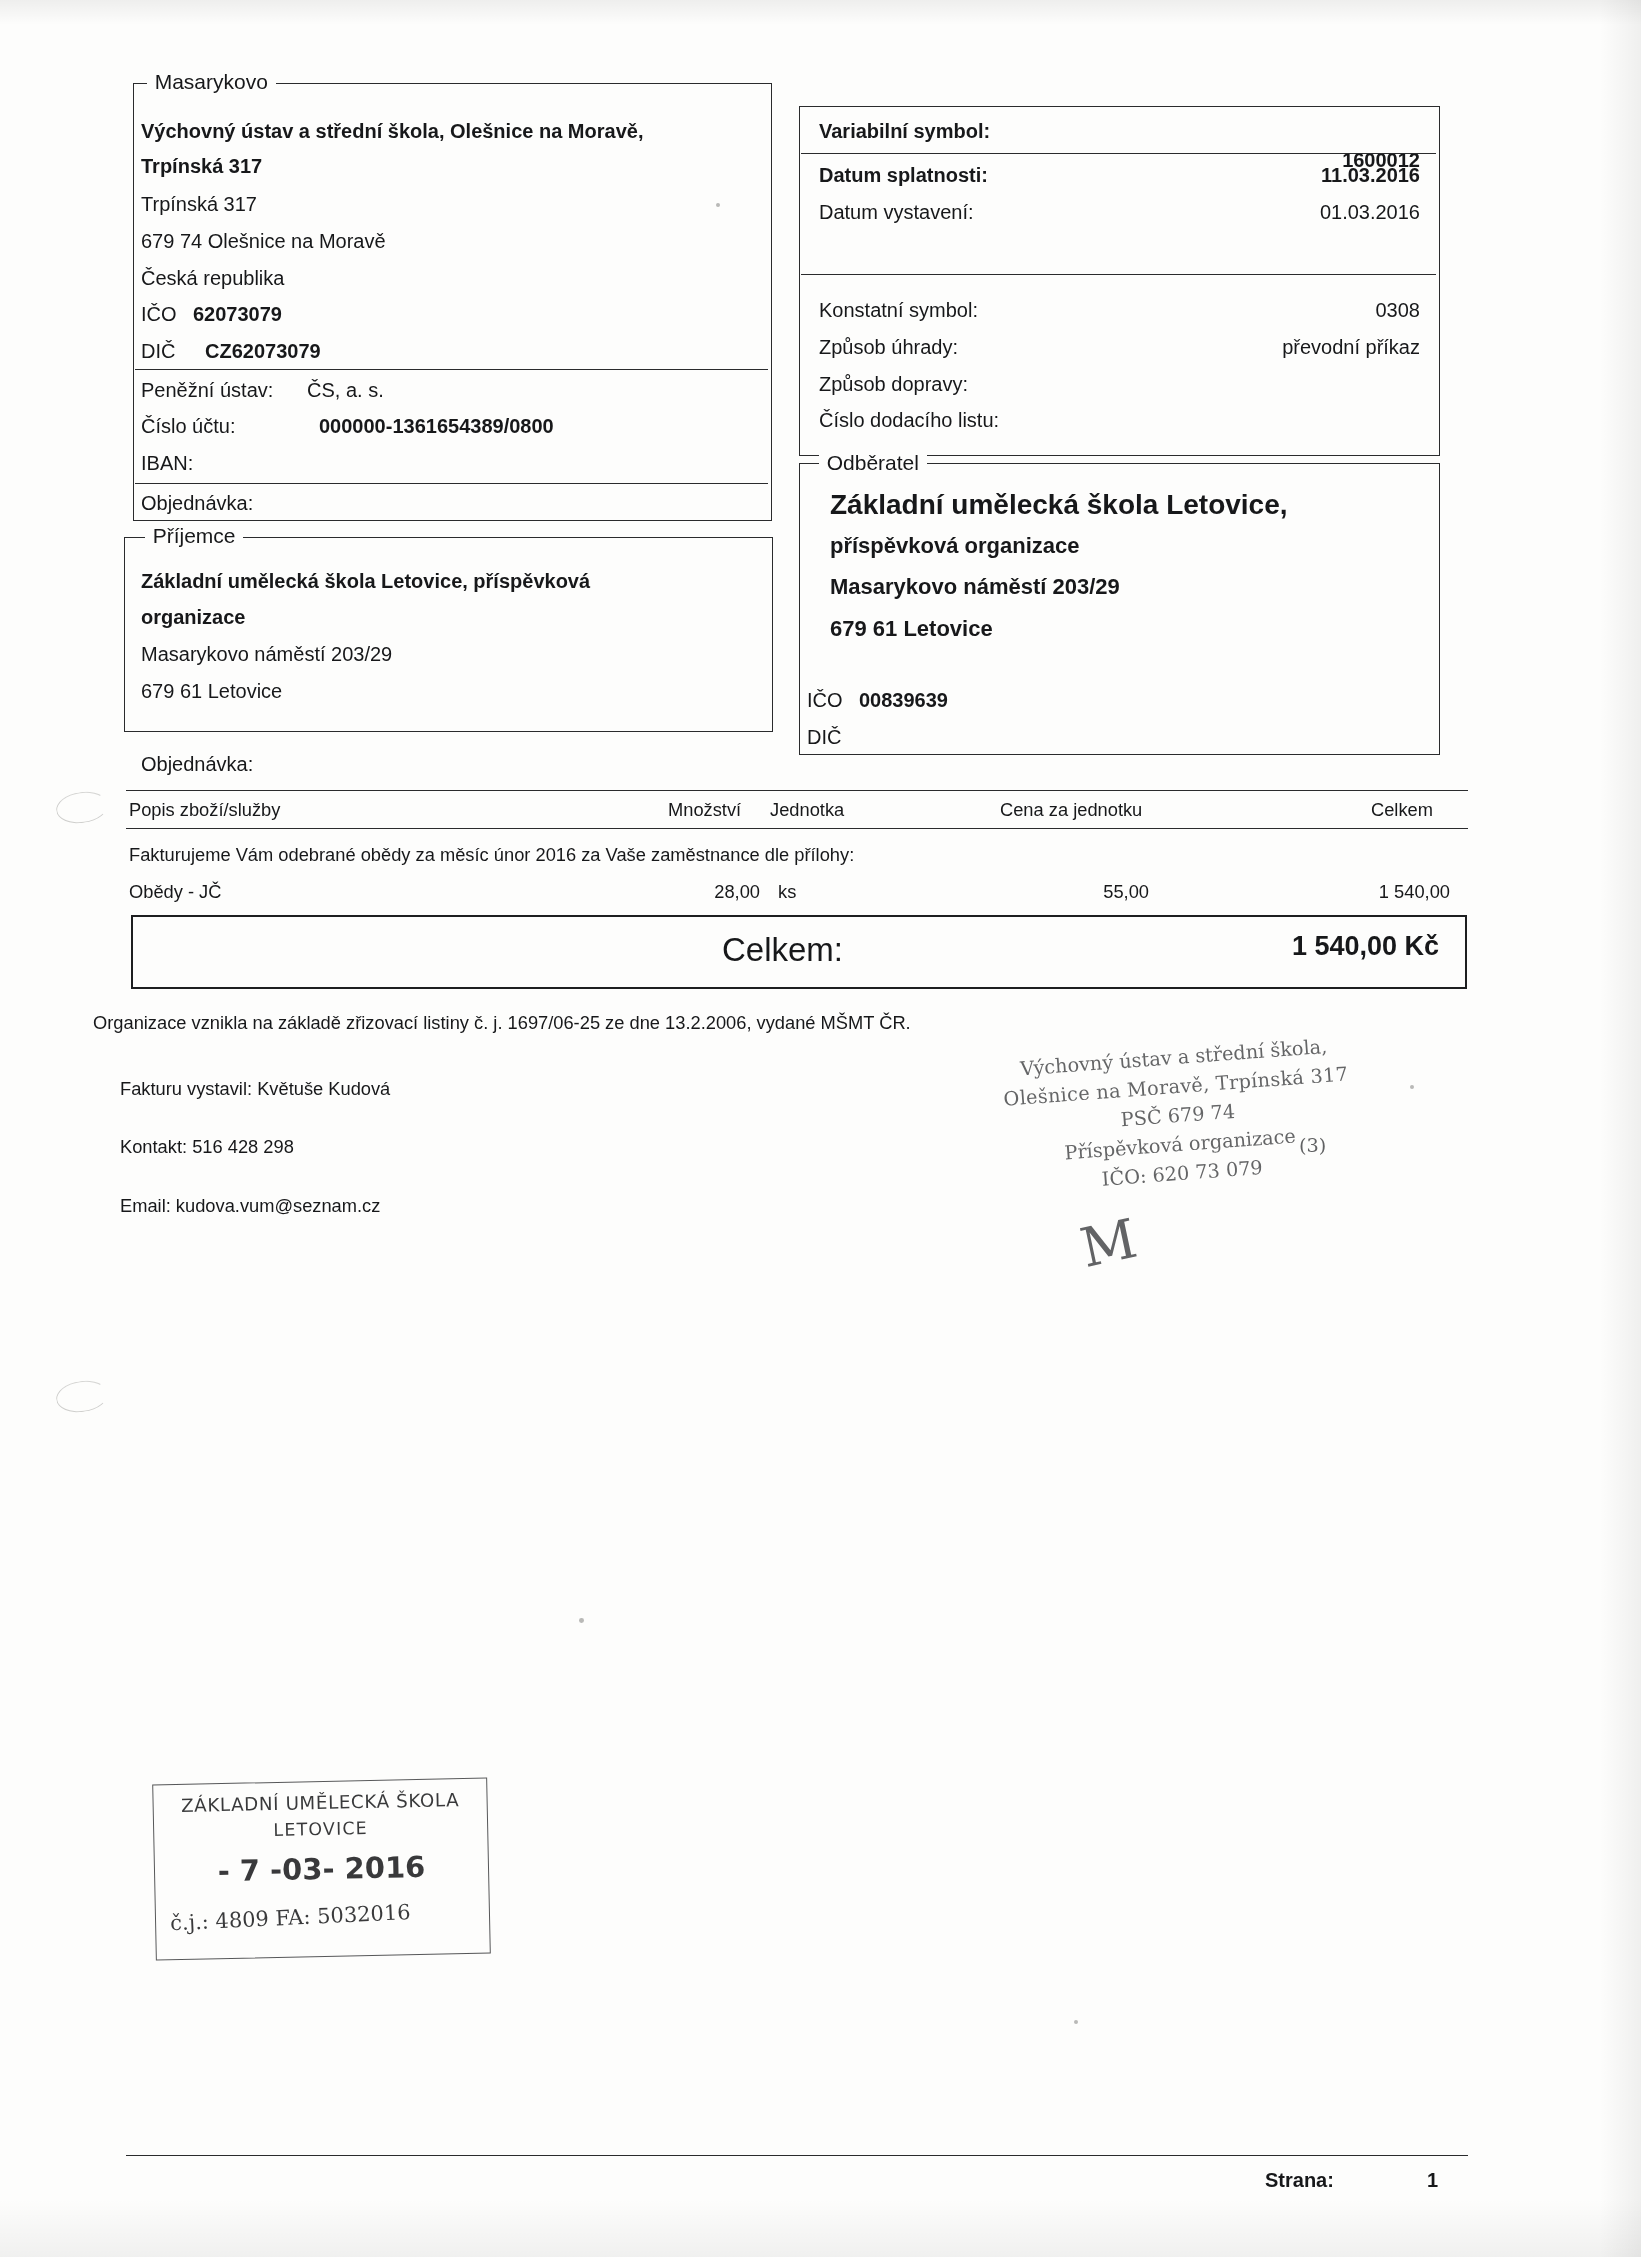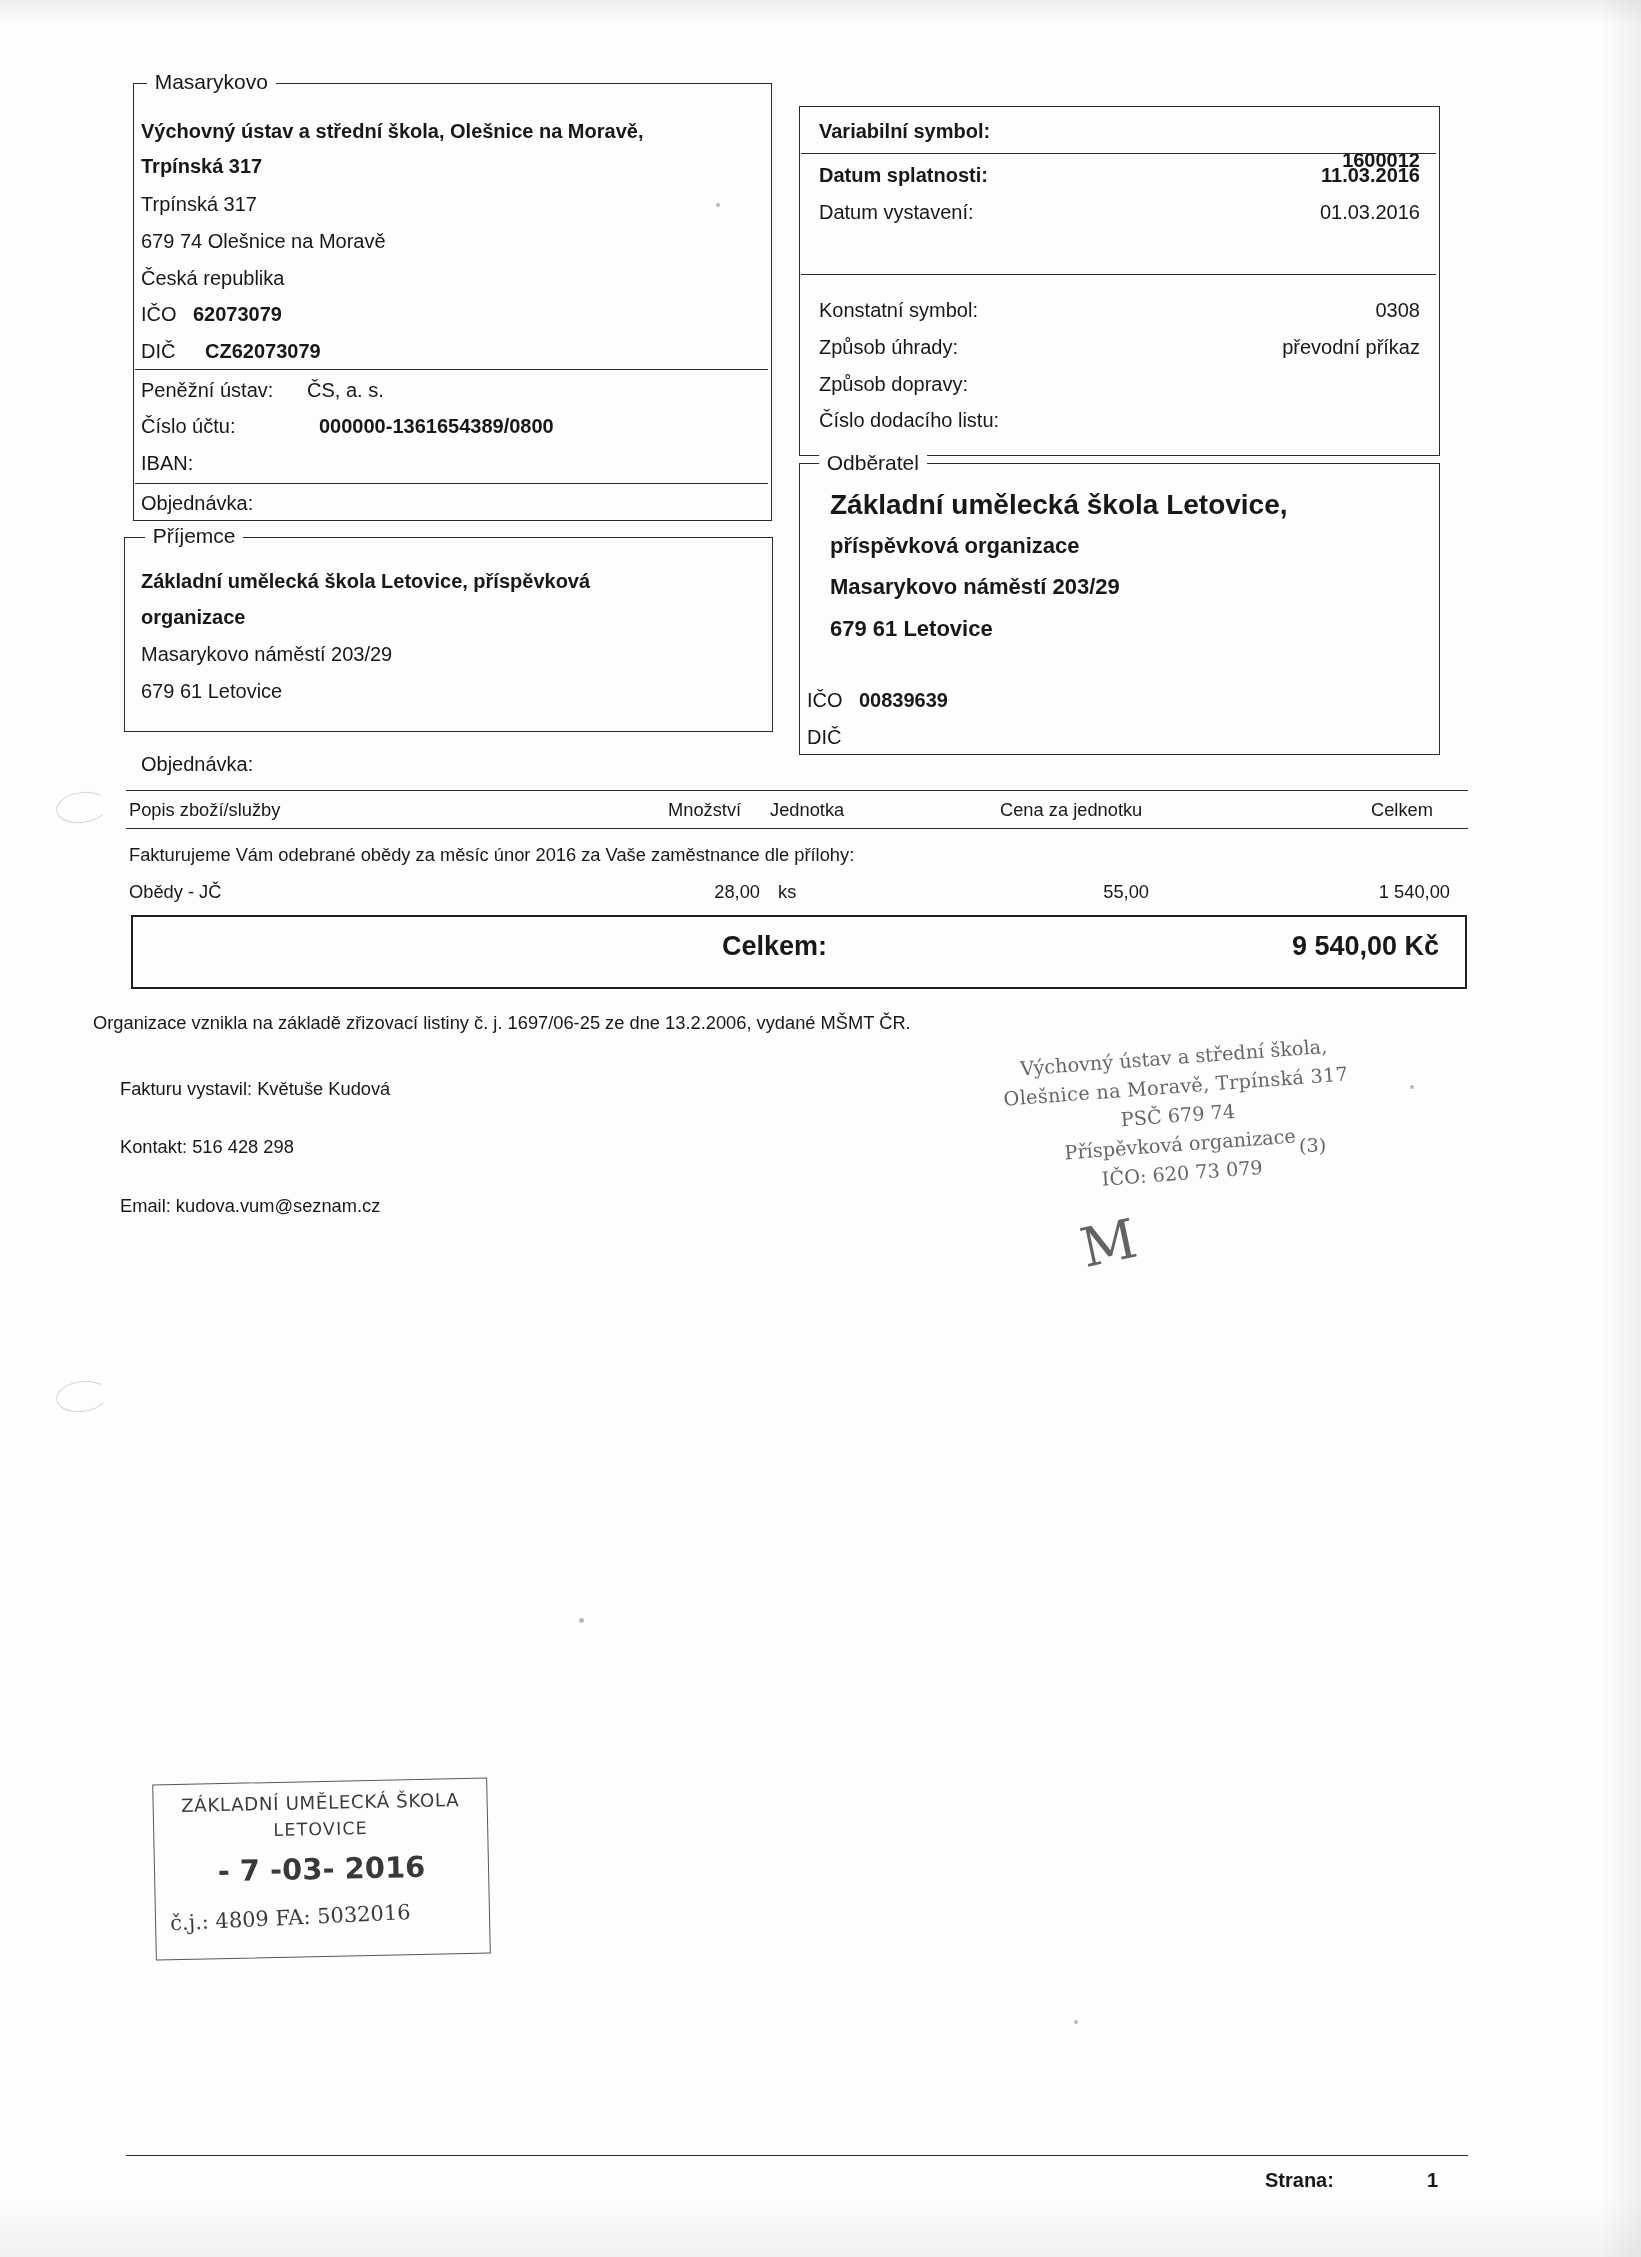--- a/index.html
+++ b/index.html
@@ -85,22 +85,22 @@
     font-size: 18.3px;
     white-space: nowrap;
   }
 
   .total-box {
     position: absolute;
     border: 2.9px solid #1d1e20;
   }
   .total-label {
     position: absolute;
-    font-size: 27px;
-    font-weight: bold;
+    font-size: 33px;
+    font-weight: normal;
   }
   .total-val {
     position: absolute;
     font-size: 27px;
     font-weight: bold;
   }
 
   .small {
     position: absolute;
     font-size: 18.3px;
@@ -305,21 +305,21 @@
   <div class="small" style="left:129px; top:842px;">Fakturujeme Vám odebrané obědy za měsíc únor 2016 za Vaše zaměstnance dle přílohy:</div>
 
   <div class="small" style="left:129px; top:879px;">Obědy - JČ</div>
   <div class="small" style="left:673px; top:879px; width:87px; text-align:right;">28,00</div>
   <div class="small" style="left:778px; top:879px;">ks</div>
   <div class="small" style="left:1043px; top:879px; width:106px; text-align:right;">55,00</div>
   <div class="small" style="left:1303px; top:879px; width:147px; text-align:right;">1 540,00</div>
 
   <div class="total-box" style="left:131px; top:915px; width:1332px; height:70px;"></div>
   <div class="total-label" style="left:722px; top:931px;">Celkem:</div>
-  <div class="total-val" style="left:1149px; top:931px; width:290px; text-align:right;">9 540,00 Kč</div>
+  <div class="total-val" style="left:1149px; top:931px; width:290px; text-align:right;">1 540,00 Kč</div>
 
   <div class="small" style="left:93px; top:1010px;">Organizace vznikla na základě zřizovací listiny č. j. 1697/06-25 ze dne 13.2.2006, vydané MŠMT ČR.</div>
   <div class="small" style="left:120px; top:1076px;">Fakturu vystavil: Květuše Kudová</div>
   <div class="small" style="left:120px; top:1134px;">Kontakt: 516 428 298</div>
   <div class="small" style="left:120px; top:1193px;">Email: kudova.vum@seznam.cz</div>
 
   <div class="stamp-supplier">
     <div class="ln1">Výchovný ústav a střední škola,</div>
     <div class="ln2">Olešnice na Moravě, Trpínská 317</div>
     <div class="ln3">PSČ 679 74</div>

